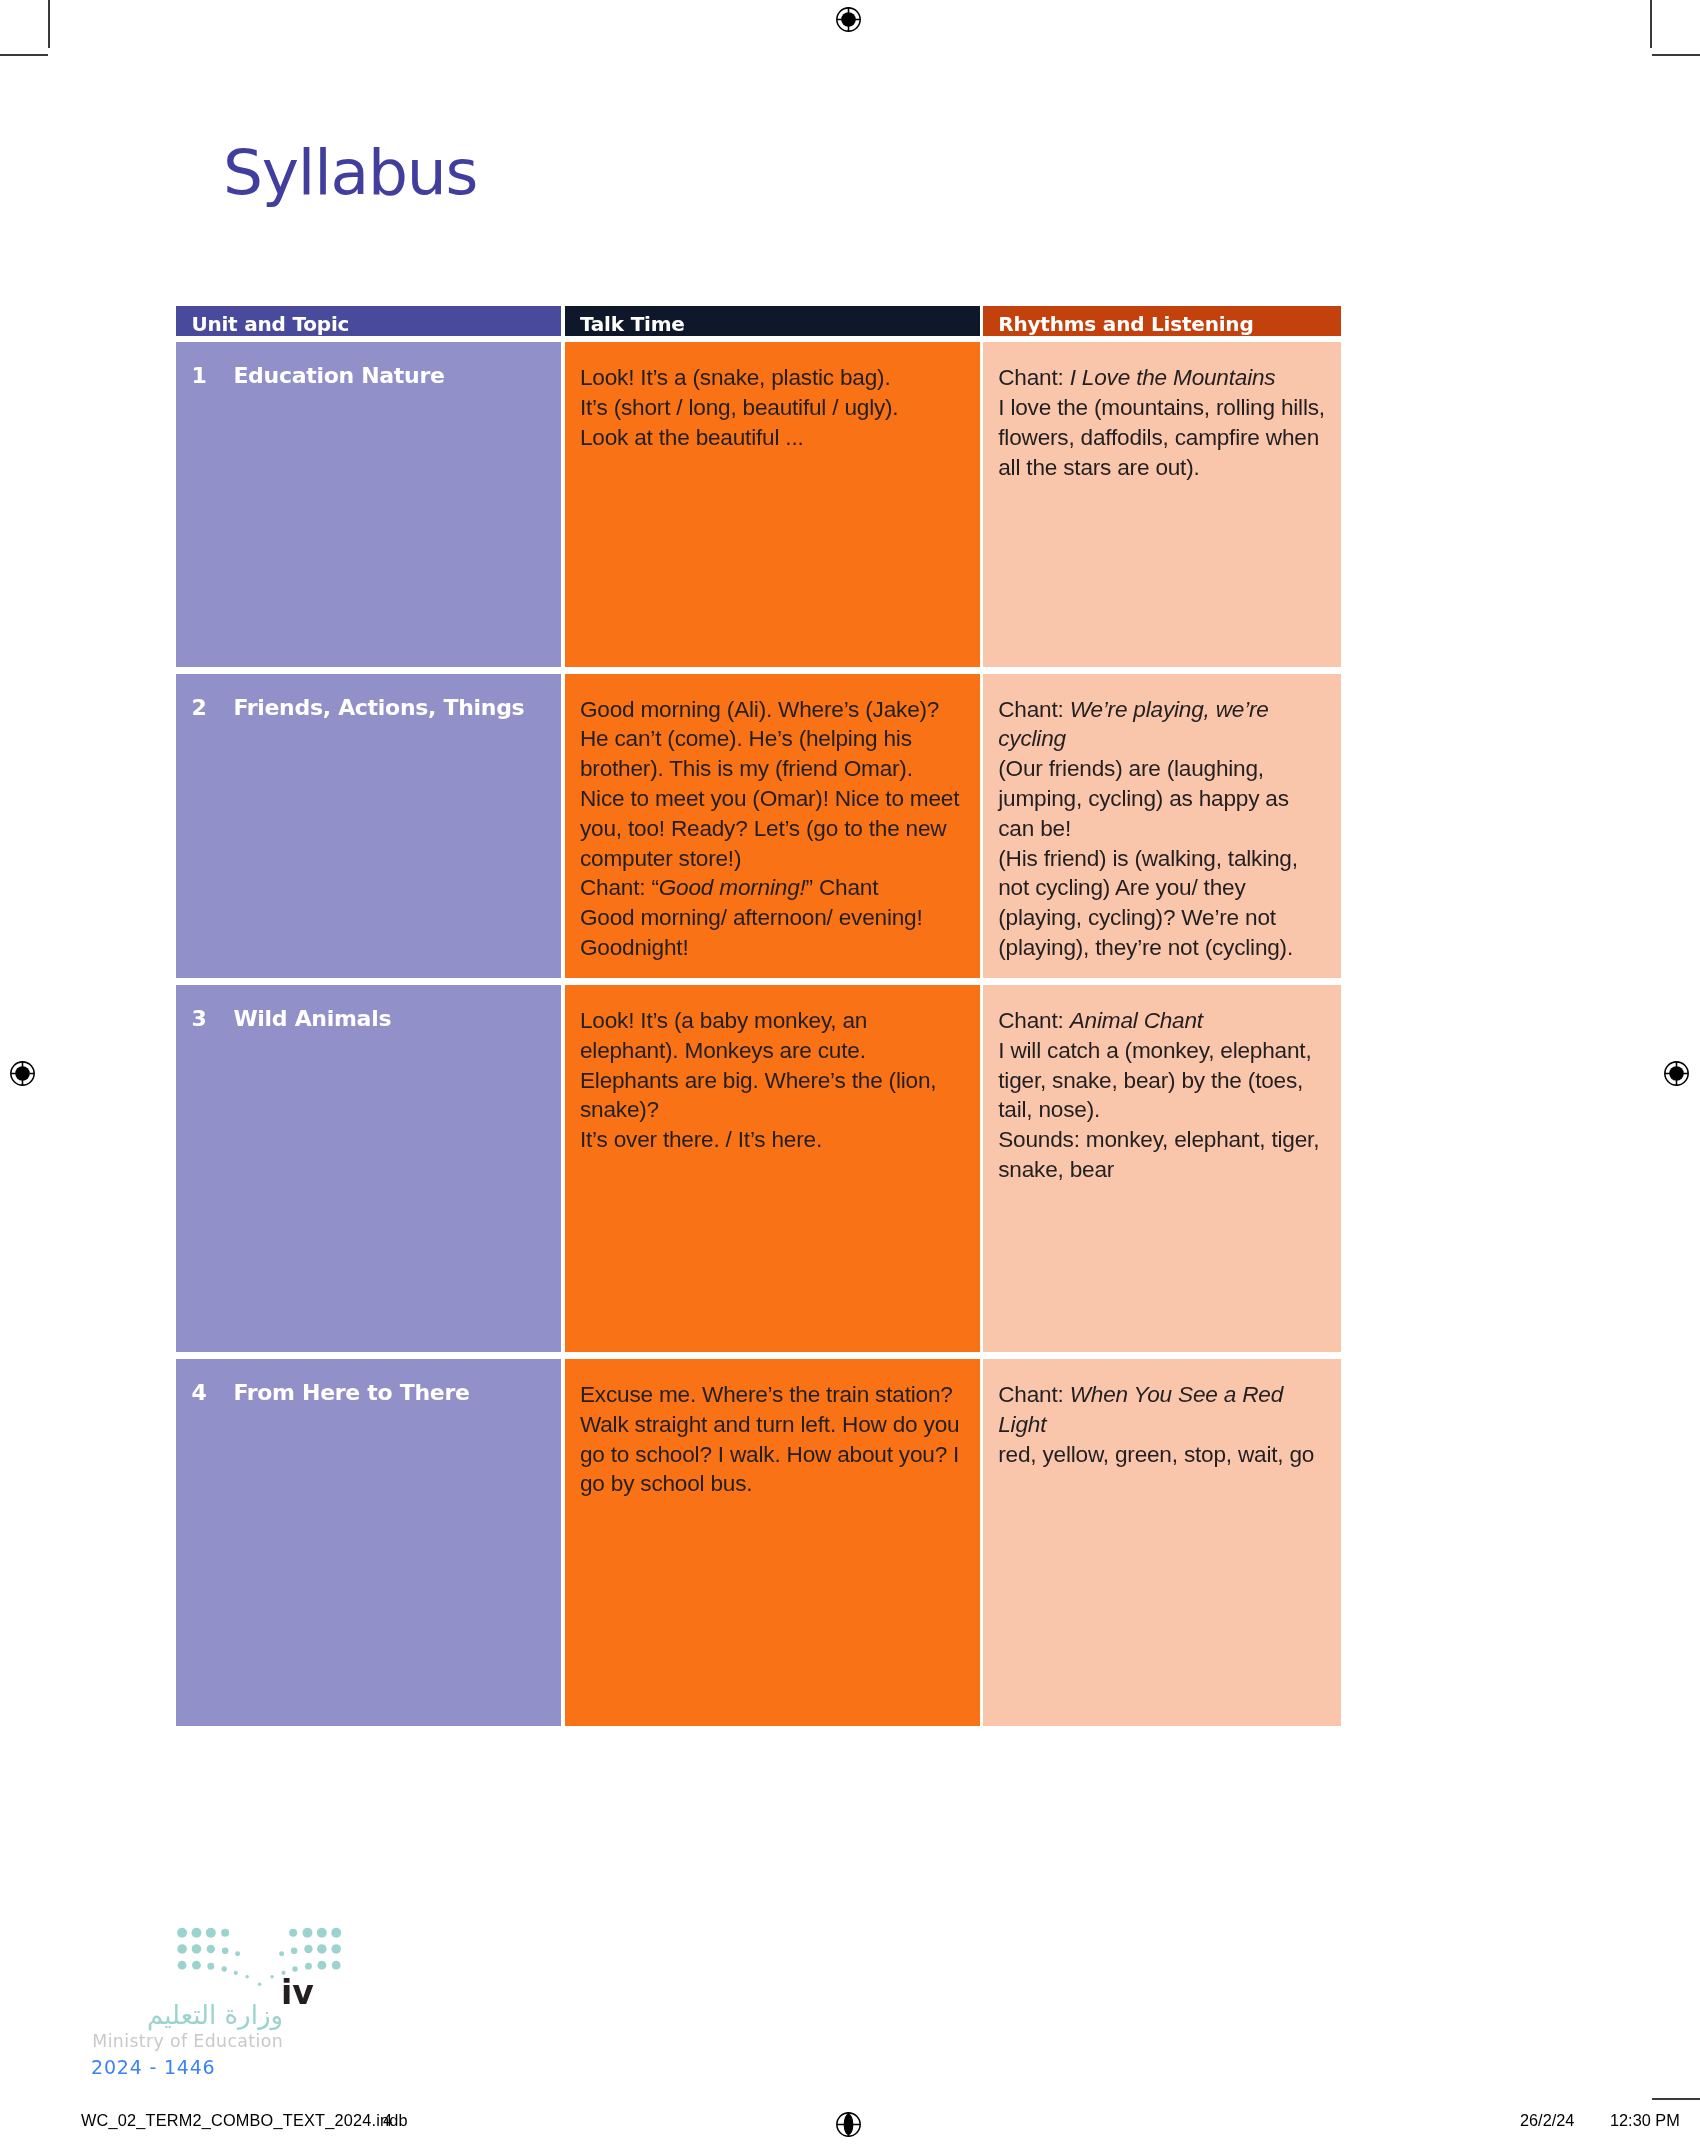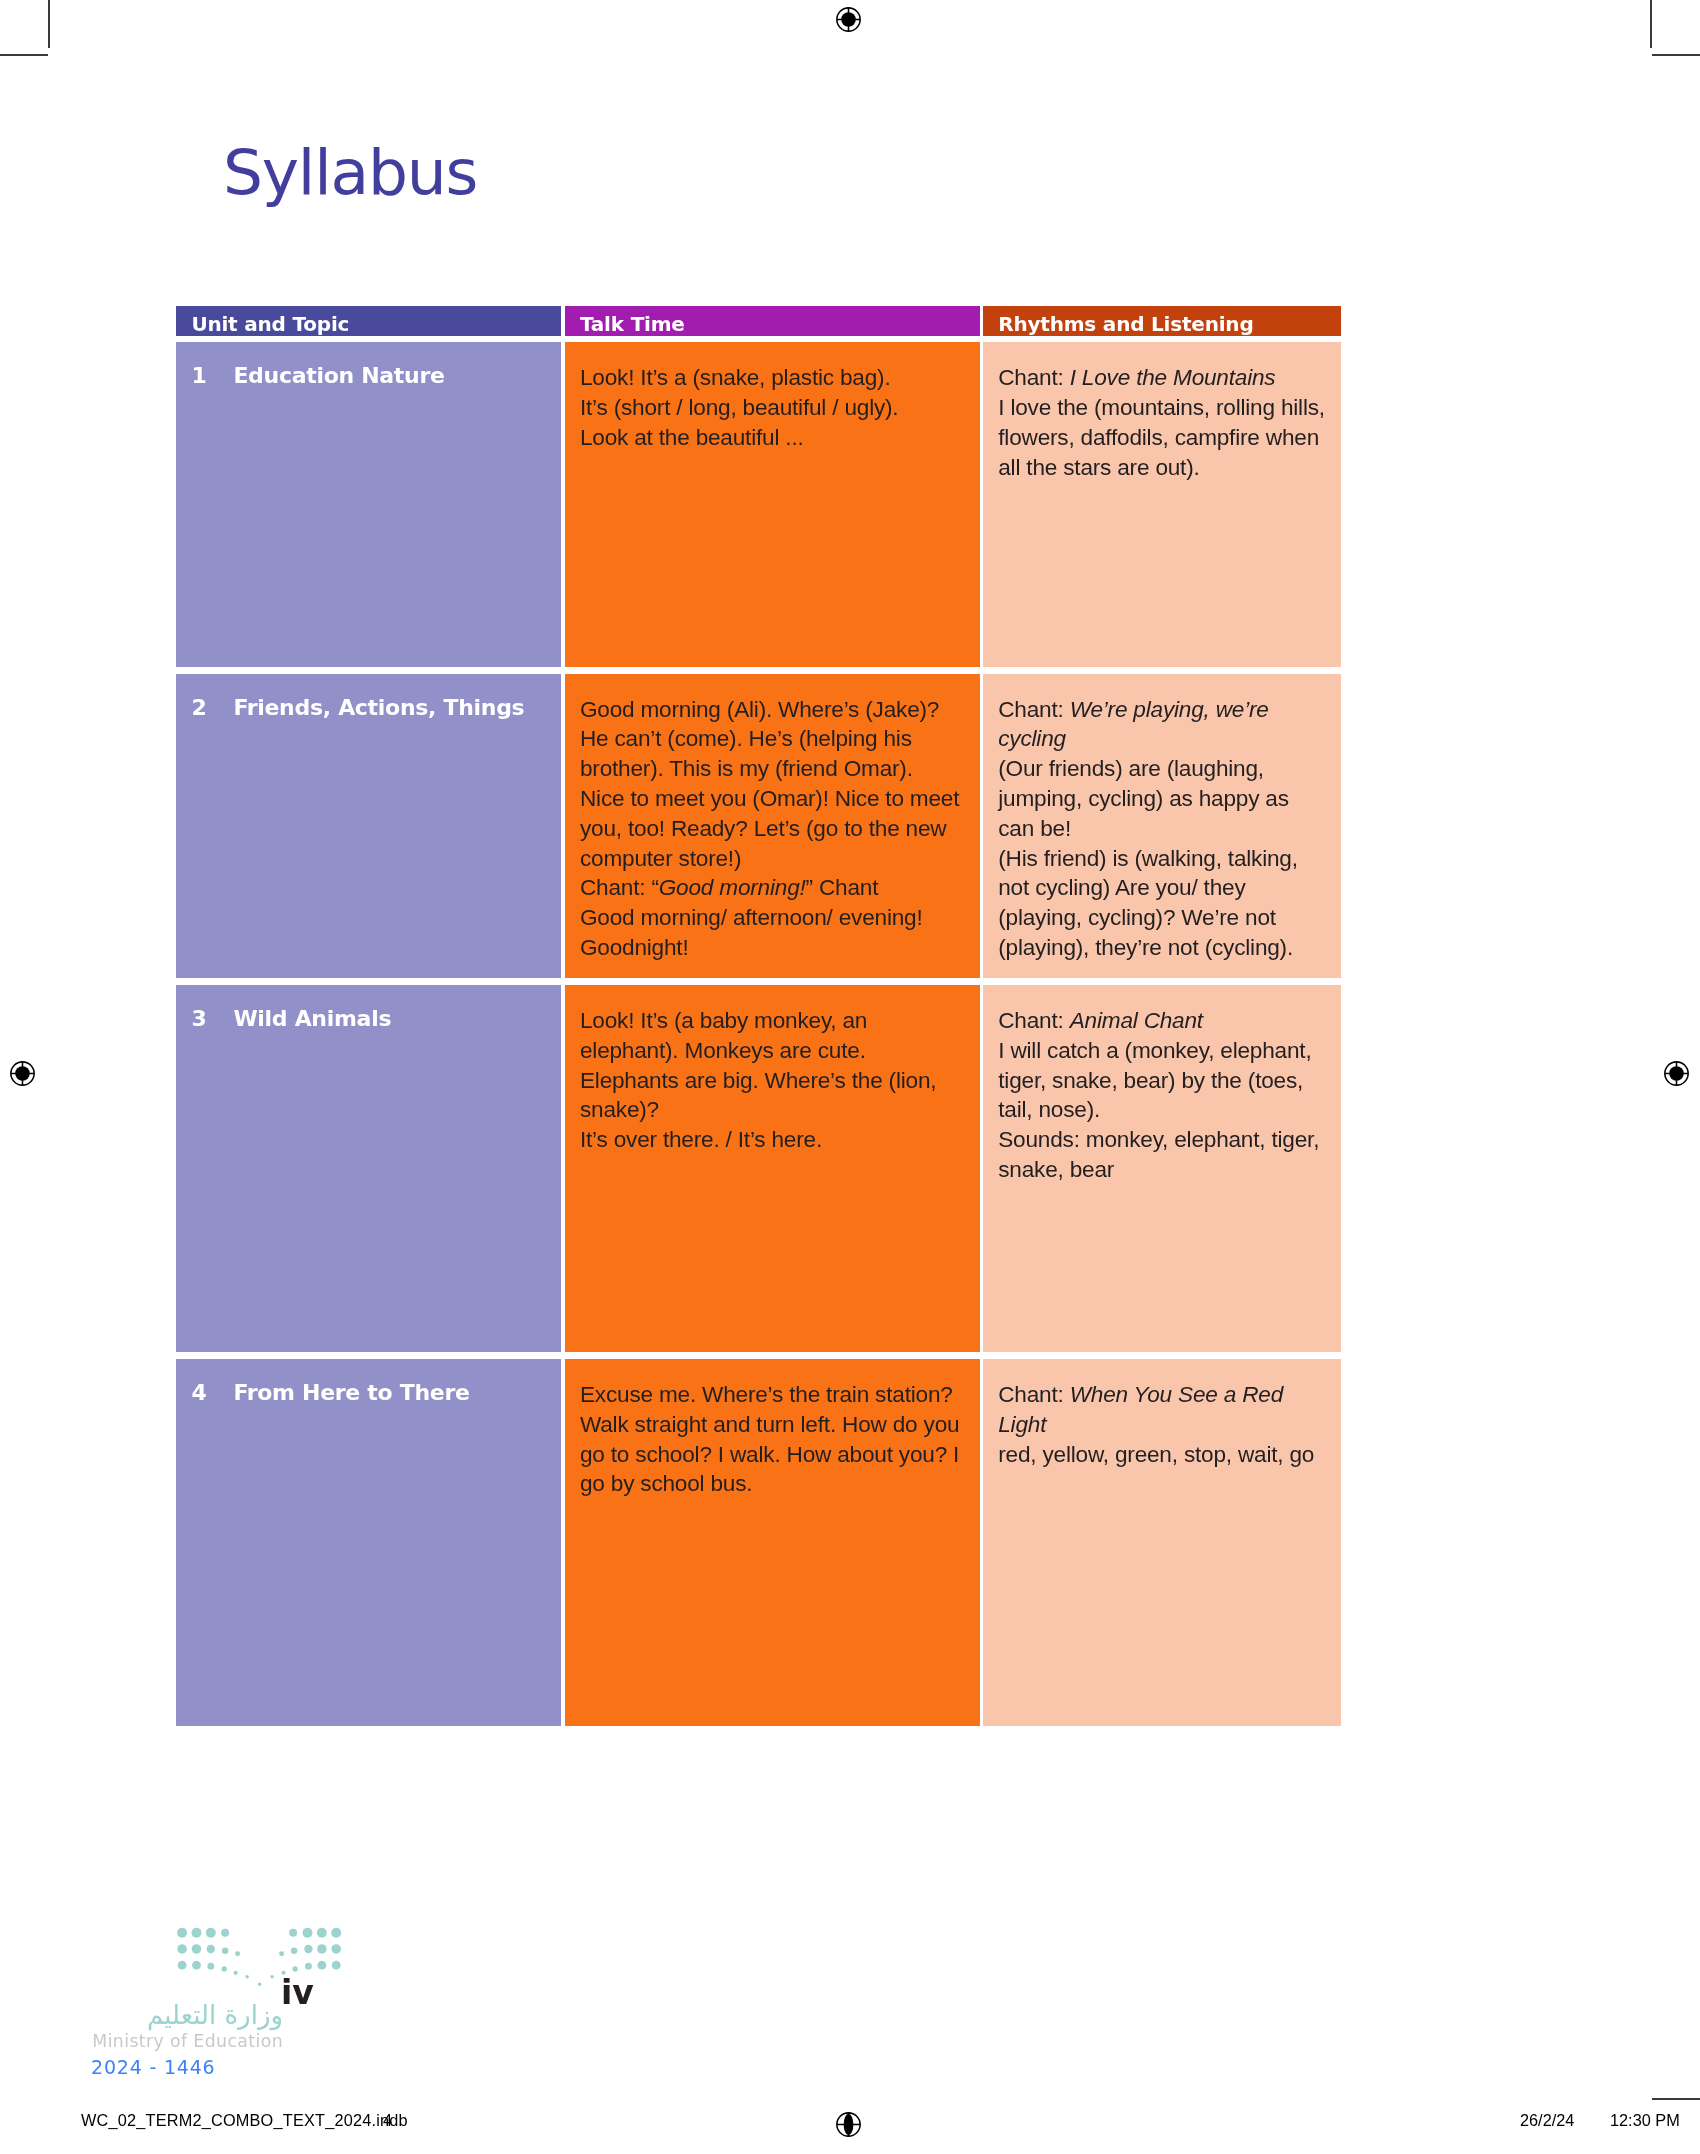--- a/index.html
+++ b/index.html
@@ -74,21 +74,21 @@
     color: #ffffff;
     font-size: 20px;
     font-weight: 700;
     text-align: left;
     padding: 5.8px 0 0 15.4px !important;
     box-sizing: border-box;
     font-family: "DejaVu Sans", sans-serif;
     letter-spacing: -0.2px;
   }
   .hdr-unit   { background: #4a4a9c; }
-  .hdr-talk   { background: #a21caf; margin-left: 30px; }
+  .hdr-talk   { background: #0f172a; margin-left: 30px; }
   .hdr-rhythm { background: #c2410c; }
 
   .gap-col { width: 3.8px; background: #ffffff; }
   .gap-row td { height: 6.7px; background: #ffffff; padding: 0 !important; }
 
   .cell-unit {
     background: #9290c8;
     padding: 21px 15.4px 15.4px 15.4px !important;
   }
   .cell-talk {

